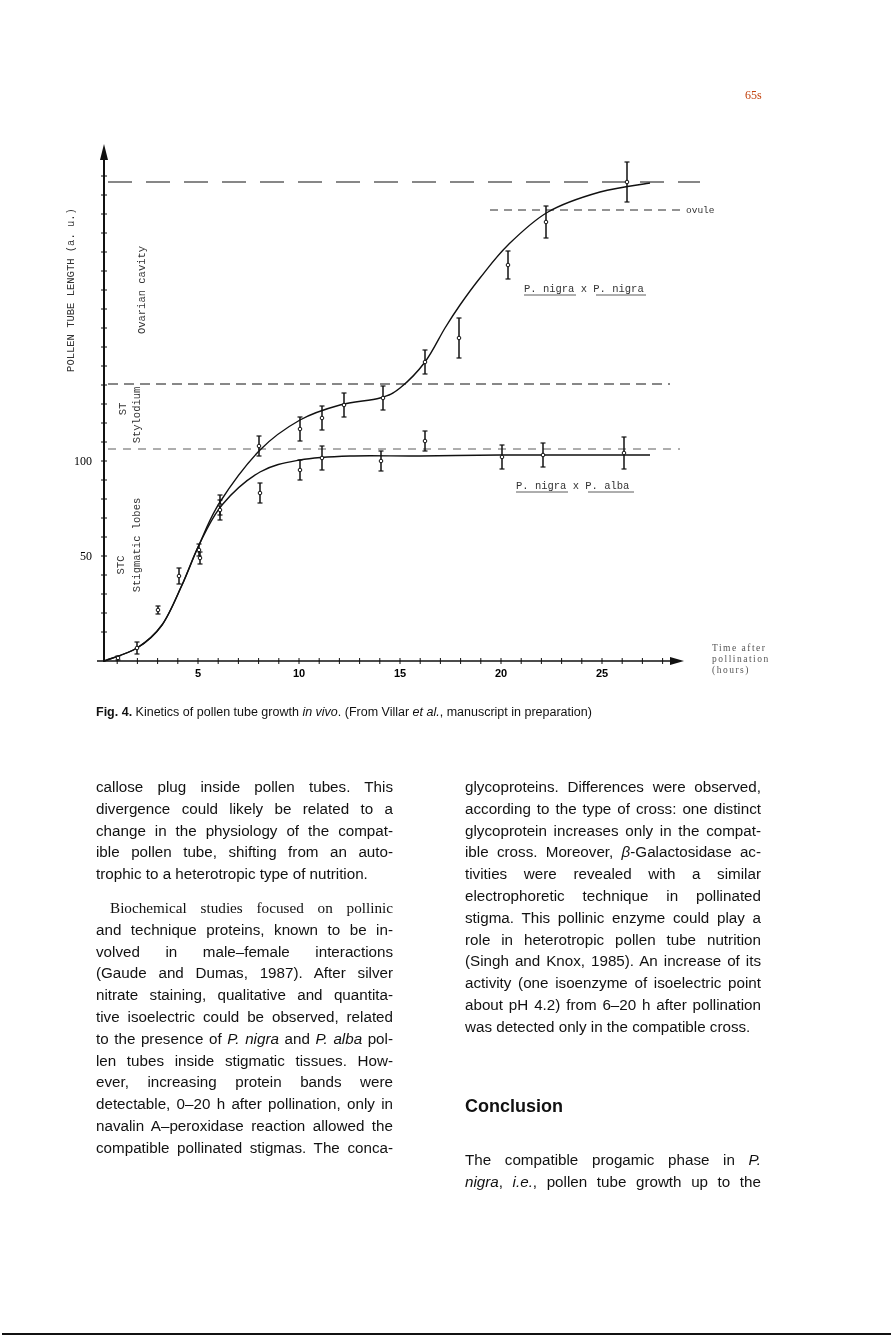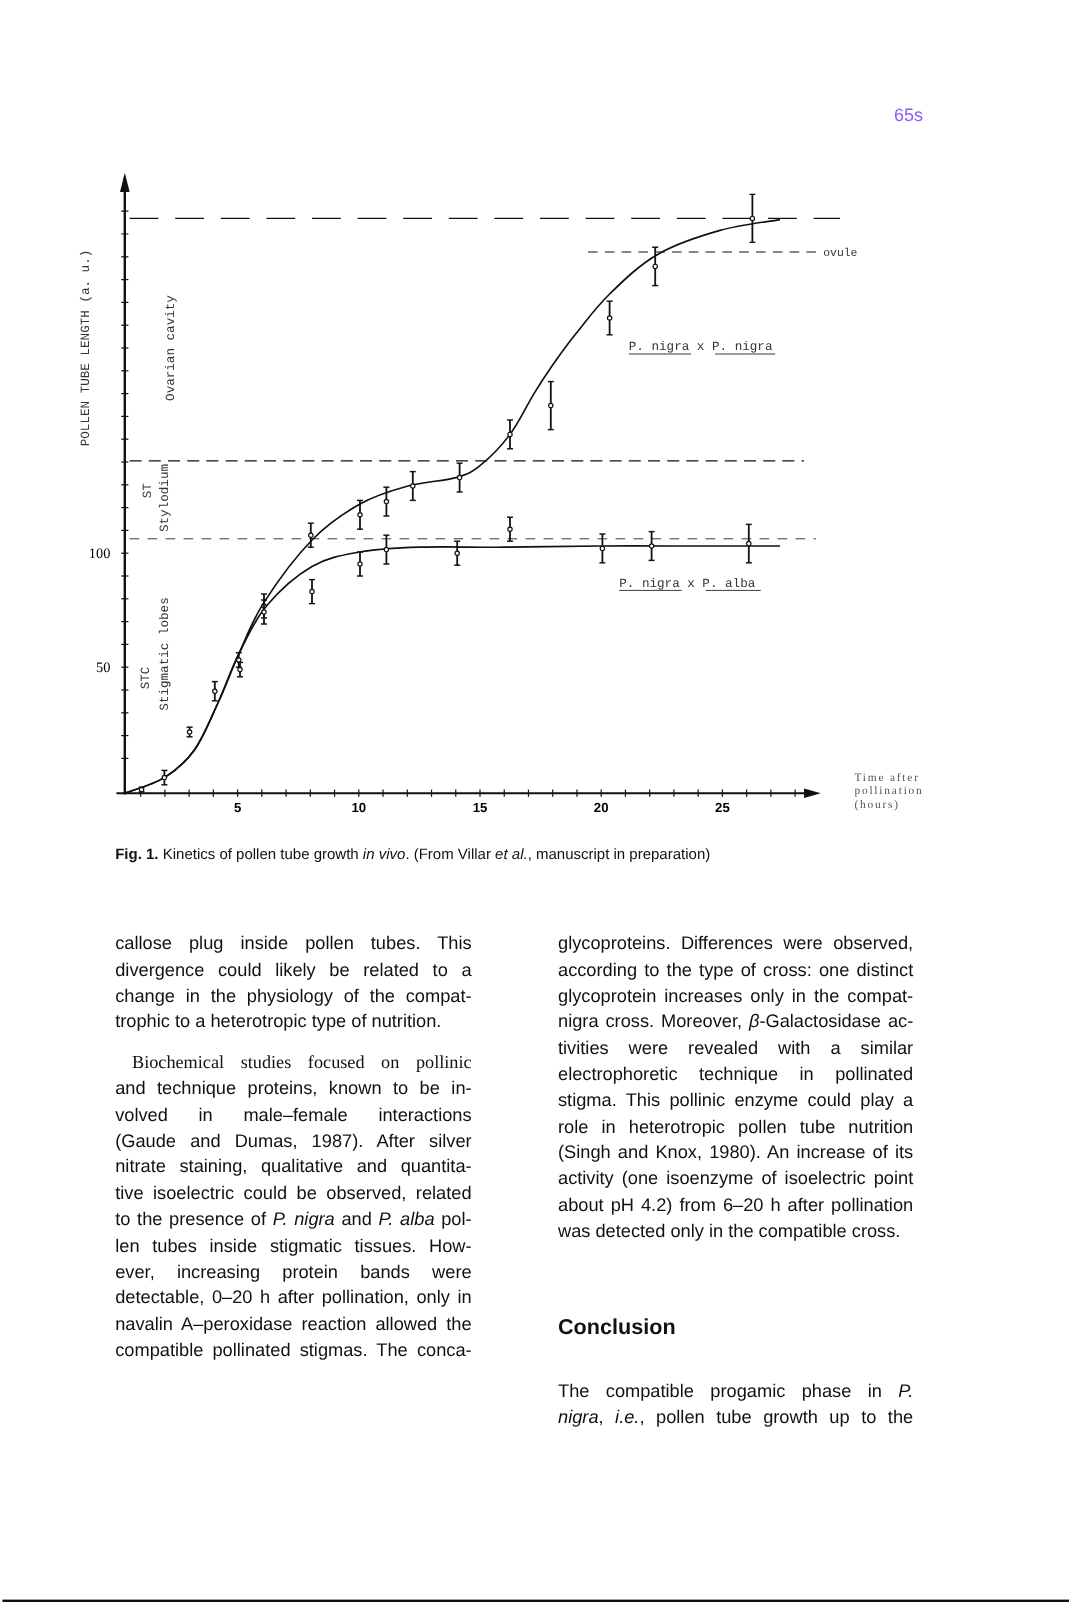--- a/index.html
+++ b/index.html
@@ -1,17 +1,17 @@
 <!DOCTYPE html>
 <html><head>
 <meta charset="utf-8">
 <style>
   html, body { margin: 0; padding: 0; background: #ffffff; }
   body { width: 891px; height: 1337px; position: relative; overflow: hidden; color: #111; }
-  .page-number { position: absolute; left: 745px; top: 88px; font-family: Liberation Sans, sans-serif; font-size: 15px; color: #8b5cf6; }
+  .page-number { position: absolute; left: 745px; top: 88px; font-family: Liberation Serif, serif; font-size: 12px; color: #c2410c; }
   .figure { position: absolute; left: 0; top: 140px; width: 891px; height: 560px; }
   .figure svg { position: absolute; left: 0; top: 0; }
   .caption { position: absolute; left: 96px; top: 705px; font-family: "Liberation Sans", sans-serif; font-size: 12.5px; color: #111; white-space: nowrap; }
   .caption b { font-weight: bold; }
   .col { position: absolute; top: 776px; width: 297px; font-family: "Liberation Sans", sans-serif; font-size: 15.2px; line-height: 21.8px; color: #111; text-align: justify; }
   .col-left { left: 96px; }
   .col-right { left: 465px; width: 296px; }
   .col p { margin: 0; text-indent: 0; }
   .col .line { display: block; text-align: justify; text-align-last: justify; height: 21.8px; }
   .col .line.last { text-align-last: left; }
@@ -216,27 +216,28 @@
       <circle cx="624" cy="453" r="1.8" fill="#fff" stroke="#111" stroke-width="1"></circle>
       <text x="524" y="292" font-size="10.5" fill="#333" class="svg-text-mono">P. nigra x P. nigra</text>
       <line x1="524" y1="295" x2="576" y2="295" stroke="#333" stroke-width="0.8"></line>
       <line x1="596" y1="295" x2="646" y2="295" stroke="#333" stroke-width="0.8"></line>
       <text x="516" y="489" font-size="10.5" fill="#333" class="svg-text-mono">P. nigra x P. alba</text>
       <line x1="516" y1="492" x2="568" y2="492" stroke="#333" stroke-width="0.8"></line>
       <line x1="588" y1="492" x2="634" y2="492" stroke="#333" stroke-width="0.8"></line>
     </svg>
 </div>
 
-<div class="caption"><b>Fig. 1.</b><span> Kinetics of pollen tube growth </span><i>in vivo</i><span>. (From Villar </span><i>et al.</i><span>, manuscript in preparation)</span></div>
+<div class="caption"><b>Fig. 4.</b><span> Kinetics of pollen tube growth </span><i>in vivo</i><span>. (From Villar </span><i>et al.</i><span>, manuscript in preparation)</span></div>
 
 <div class="col col-left">
   <p>
     <span class="line">callose plug inside pollen tubes. This</span>
     <span class="line">divergence could likely be related to a</span>
     <span class="line">change in the physiology of the compat-</span>
+    <span class="line">ible pollen tube, shifting from an auto-</span>
     <span class="line last">trophic to a heterotropic type of nutrition.</span>
   </p>
   <p style="margin-top:12px;">
     <span class="line" style="padding-left:14px;font-family:Liberation Serif, serif;">Biochemical studies focused on pollinic</span>
     <span class="line">and technique proteins, known to be in-</span>
     <span class="line">volved in male–female interactions</span>
     <span class="line">(Gaude and Dumas, 1987). After silver</span>
     <span class="line">nitrate staining, qualitative and quantita-</span>
     <span class="line">tive isoelectric could be observed, related</span>
     <span class="line"><span>to the presence of </span><i>P. nigra</i><span> and </span><i>P. alba</i><span> pol-</span></span>
@@ -246,26 +247,26 @@
     <span class="line">navalin A–peroxidase reaction allowed the</span>
     <span class="line">compatible pollinated stigmas. The conca-</span>
   </p>
 </div>
 
 <div class="col col-right">
   <p>
     <span class="line">glycoproteins. Differences were observed,</span>
     <span class="line">according to the type of cross: one distinct</span>
     <span class="line">glycoprotein increases only in the compat-</span>
-    <span class="line"><span>nigra cross. Moreover, </span><i>β</i><span>-Galactosidase ac-</span></span>
+    <span class="line"><span>ible cross. Moreover, </span><i>β</i><span>-Galactosidase ac-</span></span>
     <span class="line">tivities were revealed with a similar</span>
     <span class="line">electrophoretic technique in pollinated</span>
     <span class="line">stigma. This pollinic enzyme could play a</span>
     <span class="line">role in heterotropic pollen tube nutrition</span>
-    <span class="line">(Singh and Knox, 1980). An increase of its</span>
+    <span class="line">(Singh and Knox, 1985). An increase of its</span>
     <span class="line">activity (one isoenzyme of isoelectric point</span>
     <span class="line">about pH 4.2) from 6–20 h after pollination</span>
     <span class="line last">was detected only in the compatible cross.</span>
   </p>
   <div class="heading">Conclusion</div>
   <p>
     <span class="line"><span>The compatible progamic phase in </span><i>P.</i></span>
     <span class="line"><i>nigra</i><span>, </span><i>i.e.</i><span>, pollen tube growth up to the</span></span>
   </p>
 </div>

